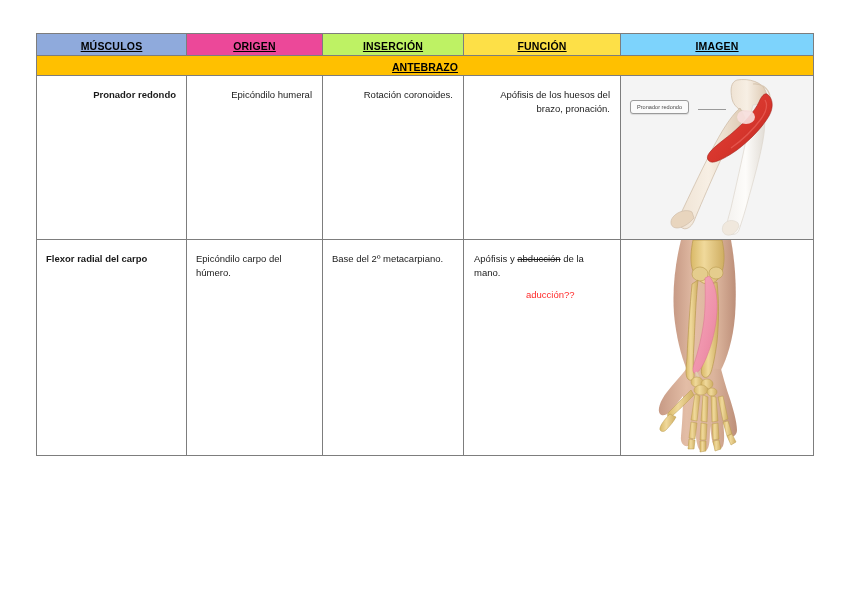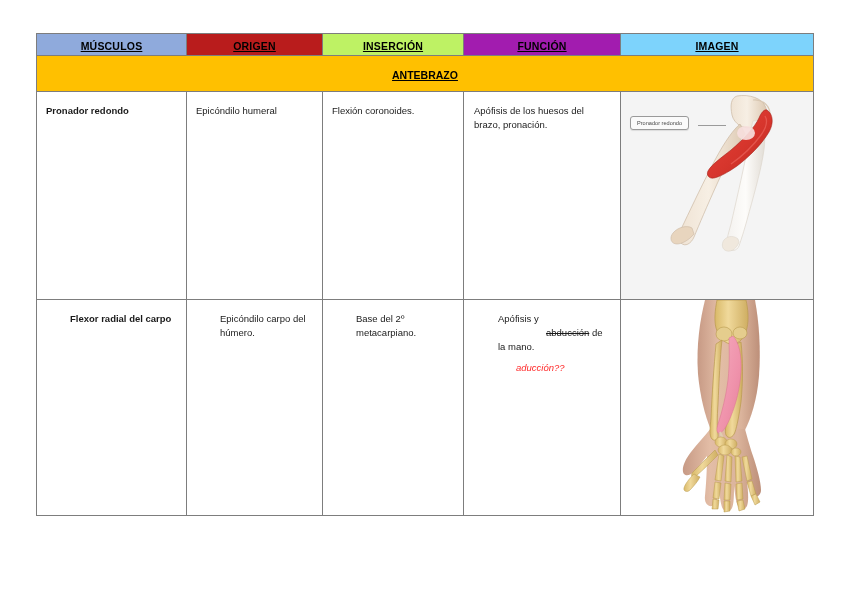--- a/index.html
+++ b/index.html
@@ -48,67 +48,65 @@
   }
   .hdr-label {
     font-size: 10.5px;
     font-weight: bold;
     color: #000000;
     text-decoration: underline;
     letter-spacing: .2px;
     display: inline-block;
   }
   .h-musculos  { background: #8faadc; }
-  .h-origen    { background: #b91c1c; }
+  .h-origen    { background: #ec4899; }
   .h-insercion { background: #bef264; }
-  .h-funcion   { background: #a21caf; }
+  .h-funcion   { background: #fde047; }
   .h-imagen    { background: #7dd3fc; }
 
   
   tr.section-row td {
     background: #ffc000;
-    height: 36px;
+    height: 20px;
     text-align: center;
     vertical-align: middle;
   }
   .section-label {
     font-size: 10.5px;
     font-weight: bold;
     color: #000000;
     text-decoration: underline;
   }
 
   
-  tr.data-row-1 td { height: 208px; }
-  tr.data-row-2 td { height: 216px; padding-left: 24px; }
+  tr.data-row-1 td { height: 164px; text-align: right; }
+  tr.data-row-2 td { height: 216px; }
 
   .cell-text {
     padding: 12px 10px 6px 9px;
     font-size: 9.5px;
     line-height: 1.45;
     color: #1a1a1a;
   }
   .cell-text.name {
     font-weight: bold;
     font-size: 9.5px;
   }
   .cell-text.func {
     padding-left: 10px;
   }
   .strike {
     text-decoration: line-through;
-    margin-left: 48px;
   }
   .annotation {
     display: block;
     margin-top: 8px;
-    margin-left: 18px;
+    margin-left: 52px;
     color: #ff2b2b;
     font-size: 9.5px;
-    font-style: italic;
   }
 
   
   .img-cell { padding: 0; position: relative; }
   .img-wrap {
     position: relative;
     width: 100%;
     height: 100%;
     overflow: hidden;
   }
@@ -181,21 +179,21 @@
     </tr>
 
     <tr class="data-row-1">
       <td>
         <div class="cell-text name">Pronador redondo</div>
       </td>
       <td>
         <div class="cell-text">Epicóndilo humeral</div>
       </td>
       <td>
-        <div class="cell-text">Flexión coronoides.</div>
+        <div class="cell-text">Rotación coronoides.</div>
       </td>
       <td>
         <div class="cell-text func">
           <span>Apófisis de los huesos del brazo, pronación.</span>
         </div>
       </td>
       <td class="img-cell">
         <div class="img-wrap shaded">
 
           <svg class="fig" style="left:28px; top:2px;" width="150" height="162" viewBox="0 0 150 162">

